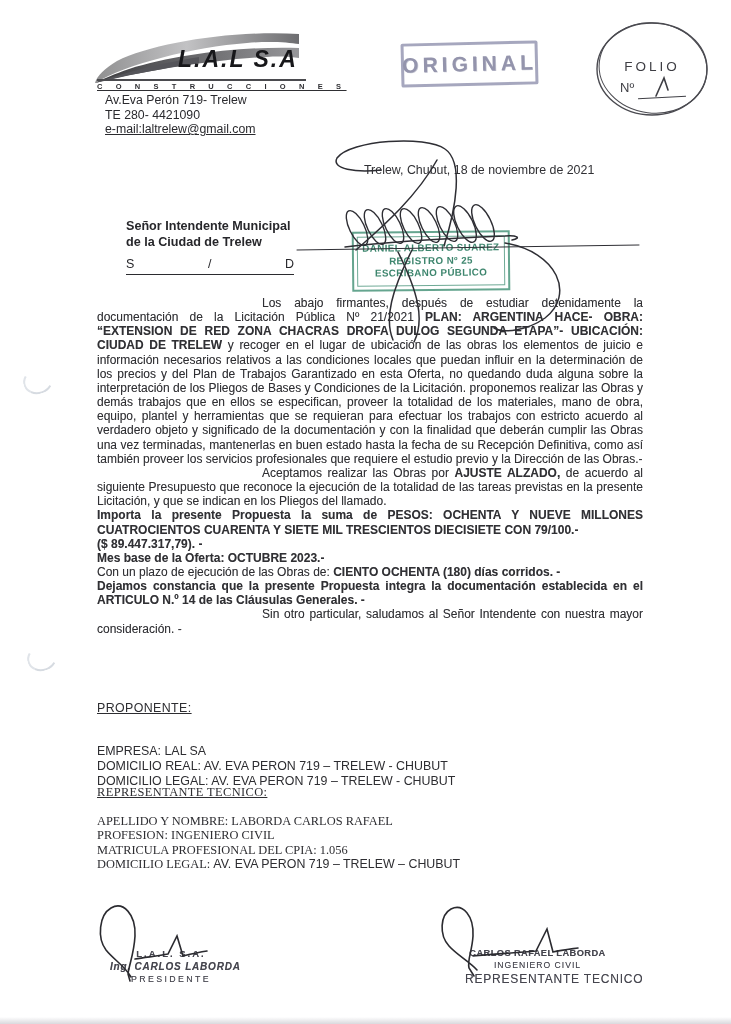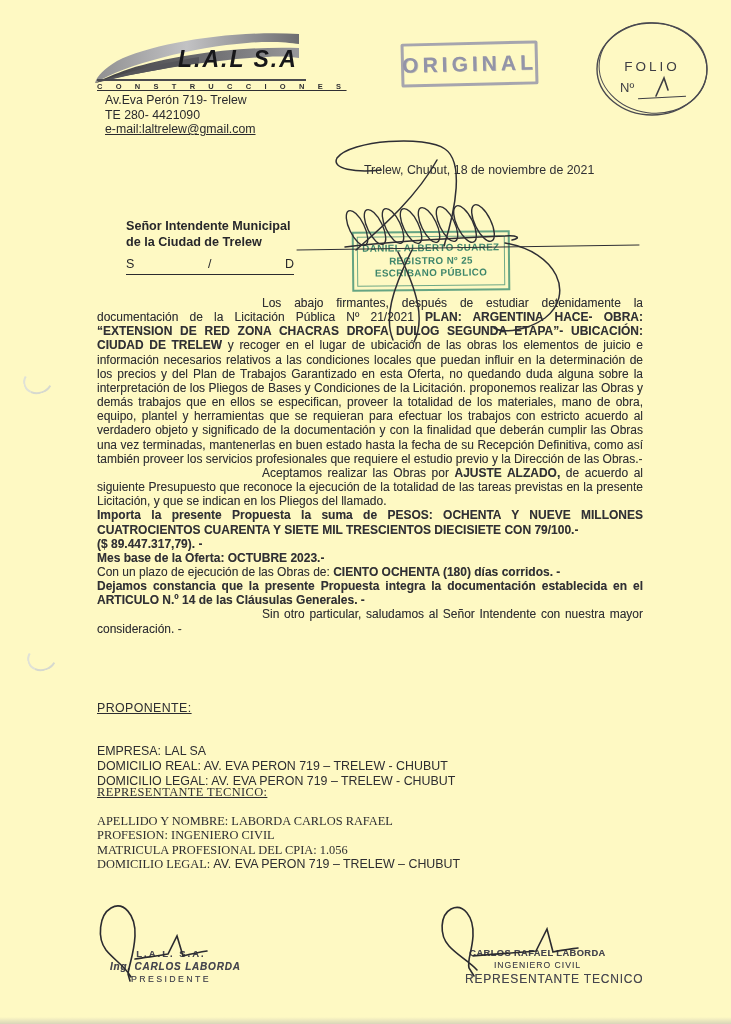--- a/index.html
+++ b/index.html
@@ -1,18 +1,18 @@
 <!DOCTYPE html>
 <html><head>
 <meta charset="utf-8">
 <style>
   html,body{margin:0;padding:0;background:#9a9a9a;}
   .page{
     position:relative;width:731px;height:1024px;margin:0 auto;
-    background:#fef9c3;overflow:hidden;
+    background:#ffffff;overflow:hidden;
     font-family:"Liberation Sans",sans-serif;color:#2f2f33;
   }
   .abs{position:absolute;}
   
   .logo-swoosh{left:95px;top:30px;}
   .company-name{
     left:178px;top:46px;font-size:23px;font-style:italic;font-weight:bold;
     letter-spacing:2px;color:#17171a;white-space:nowrap;
   }
   .tagline-bar{

